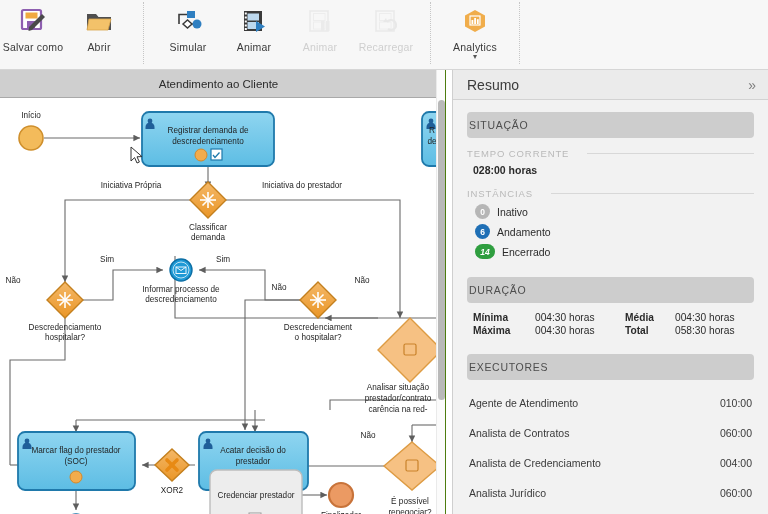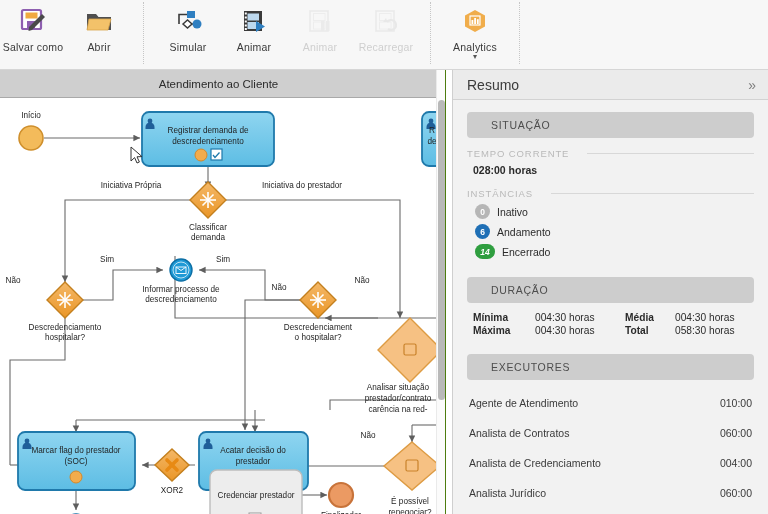--- a/index.html
+++ b/index.html
@@ -82,21 +82,21 @@
   }
   #panel-head {
     height: 30px; background: #ebebeb; border-bottom: 1px solid #d2d2d2;
     display: flex; align-items: center; padding: 0 12px 0 14px;
   }
   #panel-head .ttl { font-size: 14px; color: #3c3c3c; flex: 1; }
   #panel-head .collapse { font-size: 14px; color: #7d7d7d; cursor: pointer; line-height: 1; }
 
   .sect-bar {
     margin: 12px 14px 0 14px; height: 26px; border-radius: 4px;
-    background: #cdcdcd; display: flex; align-items: center; padding-left: 24px;
+    background: #cdcdcd; display: flex; align-items: center; padding-left: 2px;
   }
   .sect-bar span { font-size: 10.5px; color: #4d4d4d; letter-spacing: .7px; }
 
   .sub-hd {
     margin: 10px 14px 0 14px; display: flex; align-items: center; gap: 18px;
   }
   .sub-hd span {
     font-size: 9.5px; color: #b9b9b9; letter-spacing: .9px; white-space: nowrap;
   }
   .sub-hd .rule { flex: 1; height: 1px; background: #d8d8d8; }

